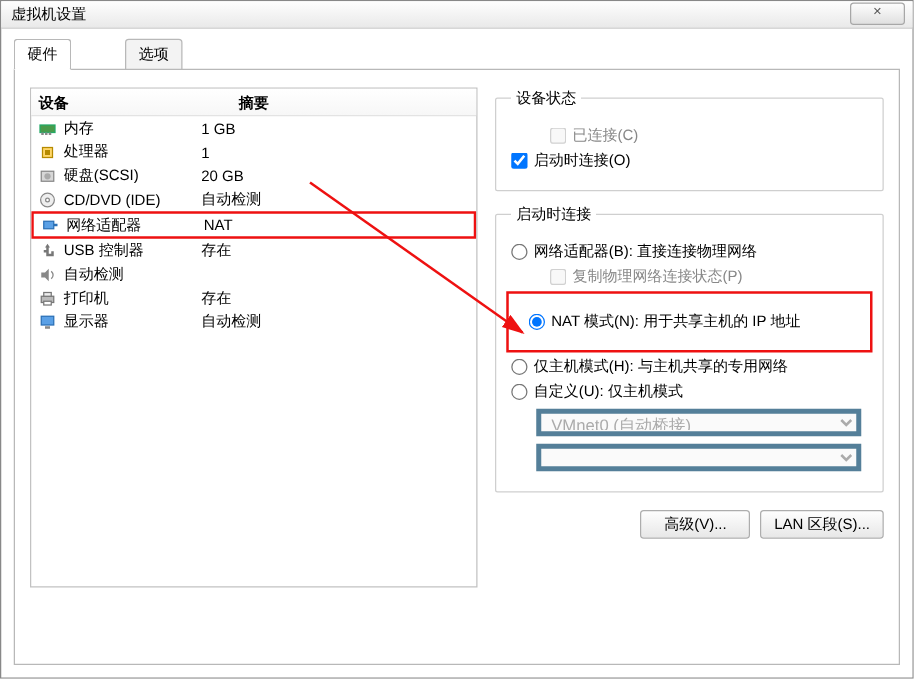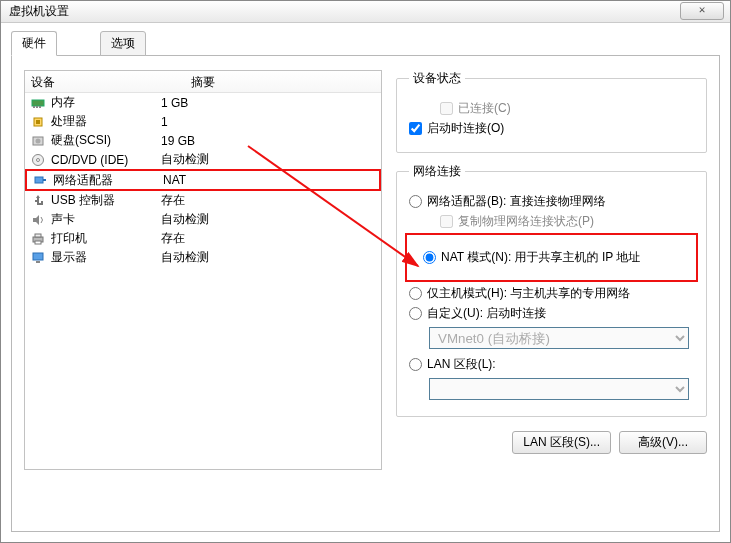--- a/index.html
+++ b/index.html
@@ -10,36 +10,36 @@
 .titlebar .close { width: 44px; height: 18px; border: 1px solid #a7a7a7; border-radius: 3px; background: linear-gradient(to bottom,#fdfdfd,#e0e0e0); text-align: center; font-size: 11px; line-height: 14px; color: #555; cursor: pointer; position: absolute; right: 6px; top: 1px; }
 .content { flex: 1; display: flex; flex-direction: column; padding: 8px 10px 10px 10px; position: relative; }
 .tabs-wrap { position: relative; height: 24px; }
 .tabs { display: flex; position: absolute; bottom: -1px; left: 0; z-index: 2; }
 .tab { padding: 3px 10px; border: 1px solid #b8b8b8; border-bottom: 1px solid #fff; background: #fff; border-radius: 3px 3px 0 0; margin-right: -1px; cursor: pointer; }
 .tab.inactive { background: #f3f3f3; border-bottom: 1px solid #b8b8b8; margin-left: 44px; }
 .panel { border: 1px solid #b8b8b8; flex: 1; display: flex; padding: 14px 12px 12px 12px; gap: 14px; position: relative; }
 .left-col { width: 358px; display: flex; flex-direction: column; }
 .dev-list { border: 1px solid #c2c2c2; background: #fff; height: 400px; display: flex; flex-direction: column; }
 .dev-head { display: flex; height: 22px; border-bottom: 1px solid #e3e3e3; background: linear-gradient(to bottom,#fff,#f7f7f7); font-weight: normal; }
-.dev-head div { padding: 3px 6px; }
+.dev-head div { padding: 3px 6px; font-weight: bold; }
 .col1 { width: 160px; }
 .dev-body { flex: 1; overflow: auto; }
 .dev-row { display: flex; align-items: center; height: 19px; padding: 0 4px; cursor: default; }
 .dev-row.sel { border: 2px solid #e11; height: 22px; }
 .dev-row .ic { width: 18px; display: inline-flex; align-items: center; justify-content: center; margin-right: 4px; }
 .dev-row .nm { width: 110px; }
 .dev-row .sm { flex: 1; }
 .right-col { flex: 1; display: flex; flex-direction: column; gap: 10px; }
 fieldset { border: 1px solid #cfcfcf; padding: 10px 12px 12px 12px; border-radius: 2px; }
 legend { padding: 0 4px; }
 .chk-row, .rad-row { display: flex; align-items: center; margin: 3px 0; gap: 5px; }
 .sub { margin-left: 20px; }
 .disabled { color: #888; margin-left: 31px; }
 .nat-box { border: 2px solid #e11; padding: 2px 4px; margin: 1px -4px; }
-select.combo { width: 260px; height: 22px; margin: 2px 0 4px 20px; padding: 1px 4px; border: 1px solid #0c4a6e; background: #f9f9f9; }
+select.combo { width: 260px; height: 22px; margin: 2px 0 4px 20px; padding: 1px 4px; border: 4px solid #0c4a6e; background: #f9f9f9; }
 .btns { display: flex; justify-content: flex-end; gap: 8px; margin-top: 4px; }
 .btn { min-width: 88px; height: 23px; border: 1px solid #adadad; border-radius: 3px; background: linear-gradient(to bottom,#fefefe,#e7e7e7); cursor: pointer; font-family: inherit; font-size: 12px; padding: 0 10px; }
 svg.arrow { position: absolute; left: 236px; top: 90px; pointer-events: none; width: 210px; height: 180px; overflow: visible; }
 .ic svg { display: block; }
 </style>
 </head>
 <body>
 
 <div class="window">
   <div class="titlebar">
@@ -84,21 +84,21 @@
                 <span class="sm">1</span>
               </div>
               <div class="dev-row">
                 <span class="ic">
                   <svg width="14" height="14">
                     <rect x="2" y="3" width="10" height="8" fill="#d7d7d7" stroke="#888"></rect>
                     <circle cx="7" cy="7" r="2.5" fill="#aaa"></circle>
                   </svg>
                 </span>
                 <span class="nm">硬盘(SCSI)</span>
-                <span class="sm">19 GB</span>
+                <span class="sm">20 GB</span>
               </div>
               <div class="dev-row">
                 <span class="ic">
                   <svg width="14" height="14">
                     <circle cx="7" cy="7" r="5.5" fill="#eee" stroke="#888"></circle>
                     <circle cx="7" cy="7" r="1.5" fill="#fff" stroke="#888"></circle>
                   </svg>
                 </span>
                 <span class="nm">CD/DVD (IDE)</span>
                 <span class="sm">自动检测</span>
@@ -122,21 +122,20 @@
                 <span class="nm">USB 控制器</span>
                 <span class="sm">存在</span>
               </div>
               <div class="dev-row">
                 <span class="ic">
                   <svg width="14" height="14">
                     <path d="M2 5 L5 5 L8 2 L8 12 L5 9 L2 9 Z" fill="#888"></path>
                     <path d="M10 4 Q13 7 10 10" stroke="#888" fill="none"></path>
                   </svg>
                 </span>
-                <span class="nm">声卡</span>
                 <span class="sm">自动检测</span>
               </div>
               <div class="dev-row">
                 <span class="ic">
                   <svg width="14" height="14">
                     <rect x="2" y="5" width="10" height="5" fill="#bbb" stroke="#777"></rect>
                     <rect x="4" y="2" width="6" height="3" fill="#eee" stroke="#777"></rect>
                     <rect x="4" y="9" width="6" height="3" fill="#fff" stroke="#777"></rect>
                   </svg>
                 </span>
@@ -163,58 +162,54 @@
             <input type="checkbox" disabled="" style="">
             <span>已连接(C)</span>
           </label>
           <label class="chk-row">
             <input type="checkbox" checked="" style="">
             <span>启动时连接(O)</span>
           </label>
         </fieldset>
 
         <fieldset>
-          <legend>网络连接</legend>
+          <legend>启动时连接</legend>
           <label class="rad-row">
             <input type="radio" name="nc" style="">
             <span>网络适配器(B): 直接连接物理网络</span>
           </label>
           <label class="chk-row sub disabled">
             <input type="checkbox" disabled="" style="">
             <span>复制物理网络连接状态(P)</span>
           </label>
           <div class="nat-box">
             <label class="rad-row" style="margin:12px;">
               <input type="radio" name="nc" checked="" style="">
               <span>NAT 模式(N): 用于共享主机的 IP 地址</span>
             </label>
           </div>
           <label class="rad-row">
             <input type="radio" name="nc" style="">
             <span>仅主机模式(H): 与主机共享的专用网络</span>
           </label>
           <label class="rad-row">
             <input type="radio" name="nc" style="">
-            <span>自定义(U): 启动时连接</span>
+            <span>自定义(U): 仅主机模式</span>
           </label>
           <select class="combo disabled" disabled="">
             <option>VMnet0 (自动桥接)</option>
           </select>
-          <label class="rad-row">
-            <input type="radio" name="nc" style="">
-            <span>LAN 区段(L):</span>
-          </label>
           <select class="combo disabled" disabled="">
             <option></option>
           </select>
         </fieldset>
 
         <div class="btns">
+          <button class="btn">高级(V)...</button>
           <button class="btn">LAN 区段(S)...</button>
-          <button class="btn">高级(V)...</button>
         </div>
       </div>
 
       <svg class="arrow">
         <defs>
           <marker id="ah" markerWidth="10" markerHeight="10" refX="8" refY="3" orient="auto">
             <path d="M0,0 L9,3 L0,6 Z" fill="#e11"></path>
           </marker>
         </defs>
         <line x1="0" y1="0" x2="170" y2="120" stroke="#e11" stroke-width="2" marker-end="url(#ah)"></line>

